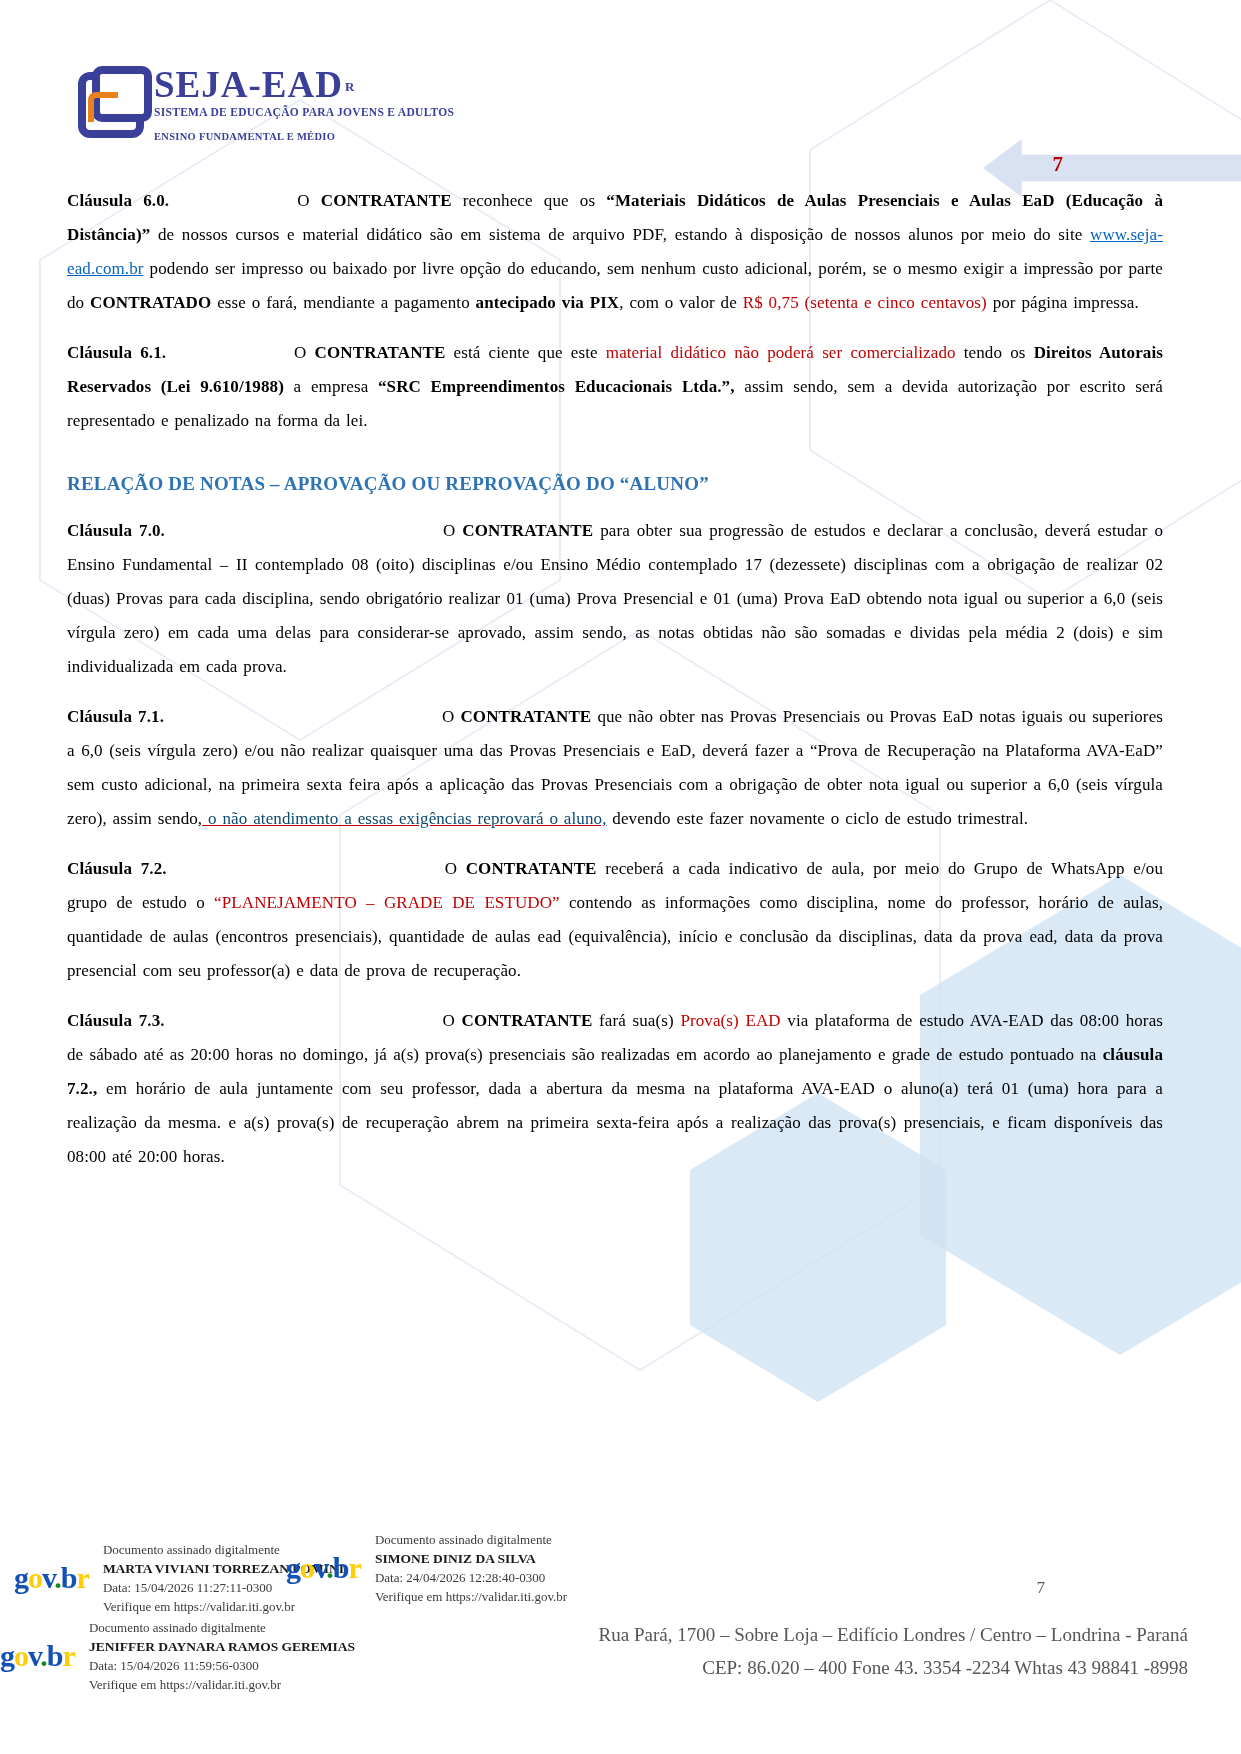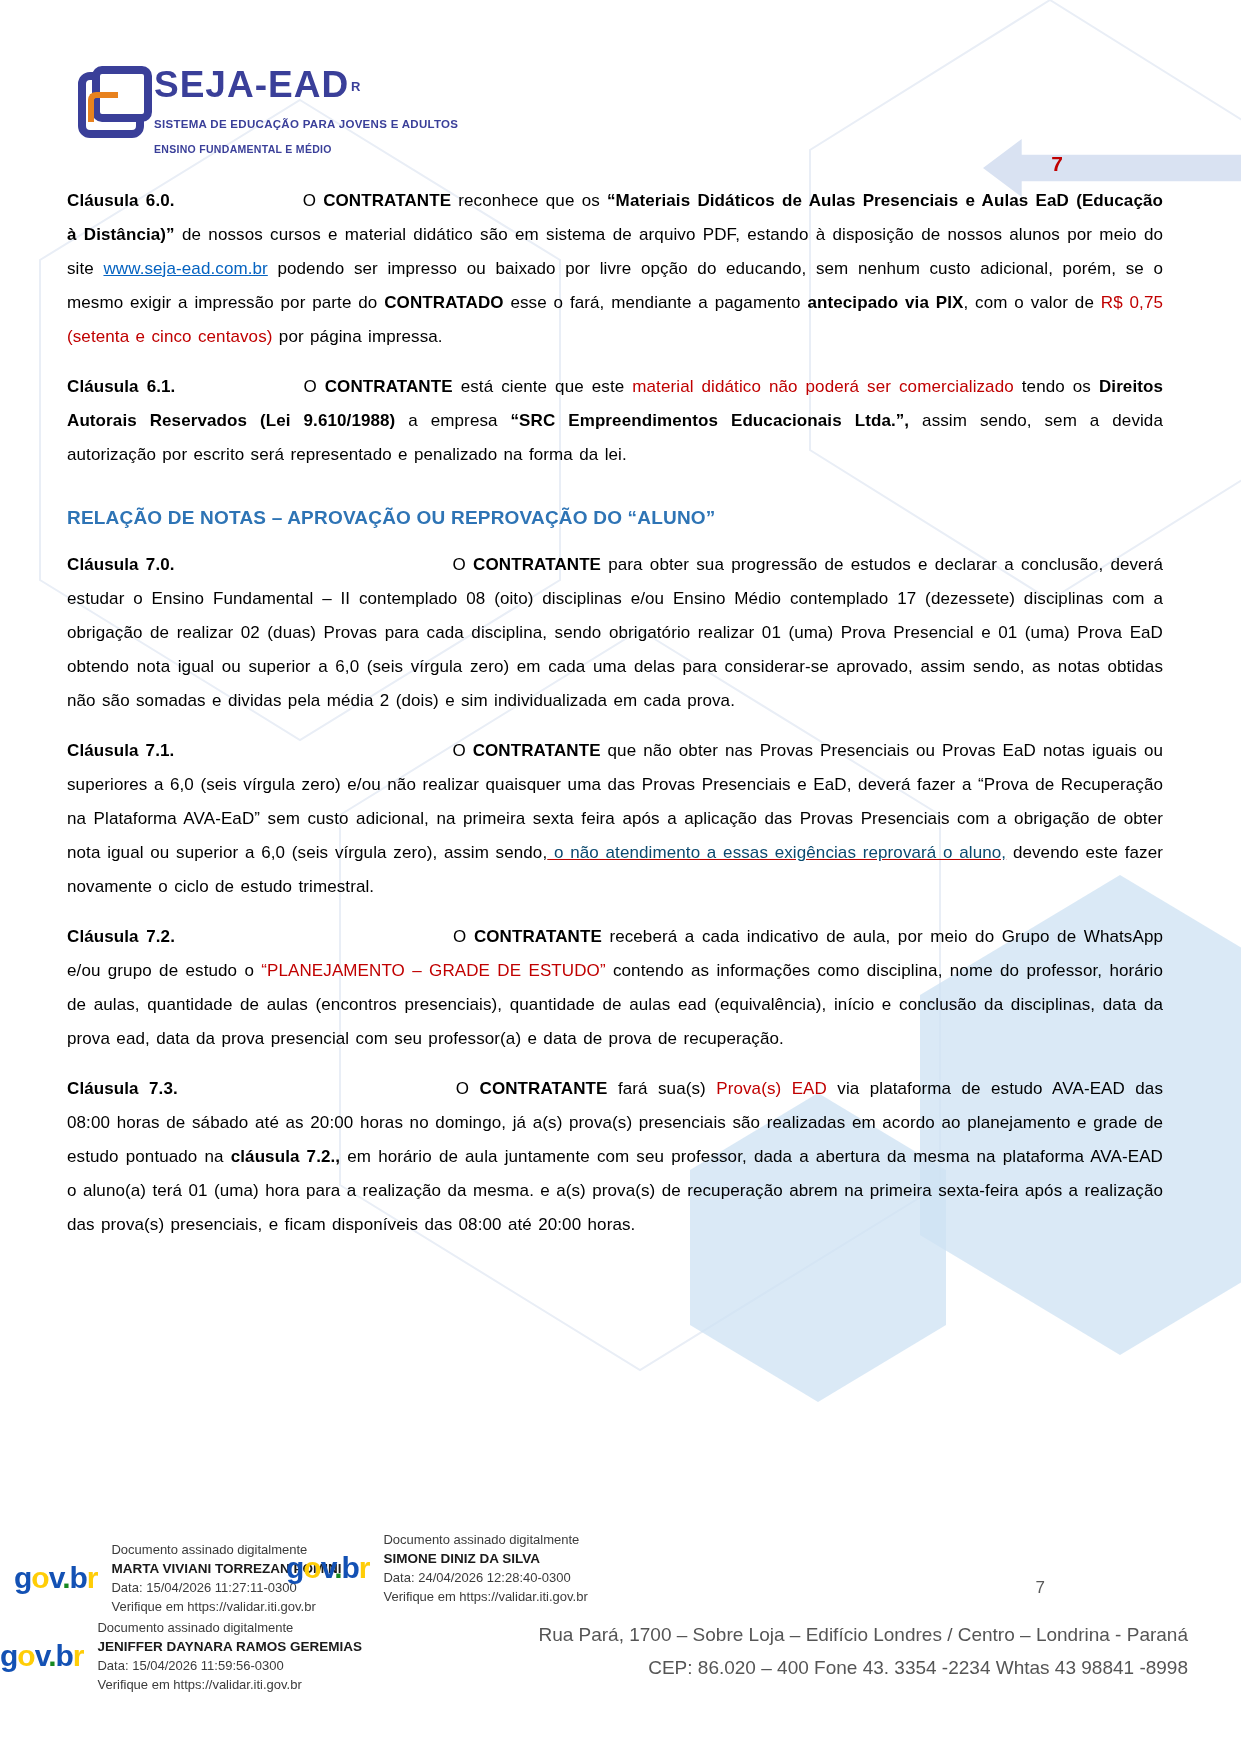--- a/index.html
+++ b/index.html
@@ -1,31 +1,31 @@
 <!DOCTYPE html>
 <html><head>
 <meta charset="utf-8">
 <style>
   html,body{margin:0;padding:0;background:#ffffff;}
   .page{
     position:relative;width:1241px;height:1754px;margin:0 auto;background:#ffffff;
-    overflow:hidden;font-family:Liberation Sans, sans-serif;color:#1a1a1a;
+    overflow:hidden;font-family:Liberation Serif, serif;color:#1a1a1a;
   }
   
   .bg-hex{position:absolute;left:0;top:0;z-index:0;}
   
   .logo{position:absolute;left:78px;top:66px;display:flex;align-items:flex-start;z-index:2;}
   .logo-icon{position:relative;width:66px;height:64px;margin-right:10px;}
   .logo-icon .outer{position:absolute;left:0;top:6px;width:50px;height:50px;border:8px solid #3a3f99;border-radius:12px;}
   .logo-icon .inner{position:absolute;left:14px;top:0;width:44px;height:40px;border:8px solid #3a3f99;border-radius:10px;background:#fff;}
   .logo-icon .orange{position:absolute;left:10px;top:26px;width:24px;height:24px;border:6px solid #e8821e;border-right:none;border-bottom:none;border-radius:8px 0 0 0;}
   .logo-text{line-height:1;}
   .logo-word{font-size:37px;font-weight:800;letter-spacing:1px;color:#3a3f99;}
   .logo-reg{font-size:13px;font-weight:700;color:#3a3f99;vertical-align:super;margin-left:2px;}
-  .logo-tag1{font-size:11.5px;font-weight:700;color:#3a3f99;letter-spacing:.3px;margin-top:16px;}
+  .logo-tag1{font-size:11.5px;font-weight:700;color:#3a3f99;letter-spacing:.3px;margin-top:4px;}
   .logo-tag2{font-size:10.5px;font-weight:700;color:#3a3f99;letter-spacing:.3px;margin-top:13px;}
   
   .page-arrow{
     position:absolute;right:0;top:139px;width:258px;height:58px;z-index:2;
     background:#d9e2f2;
     clip-path:polygon(0 50%,15% 0,15% 27%,100% 27%,100% 73%,15% 73%,15% 100%);
   }
   .page-arrow-num{
     position:absolute;right:178px;top:152px;z-index:3;color:#c00000;
     font-size:21px;font-weight:700;

